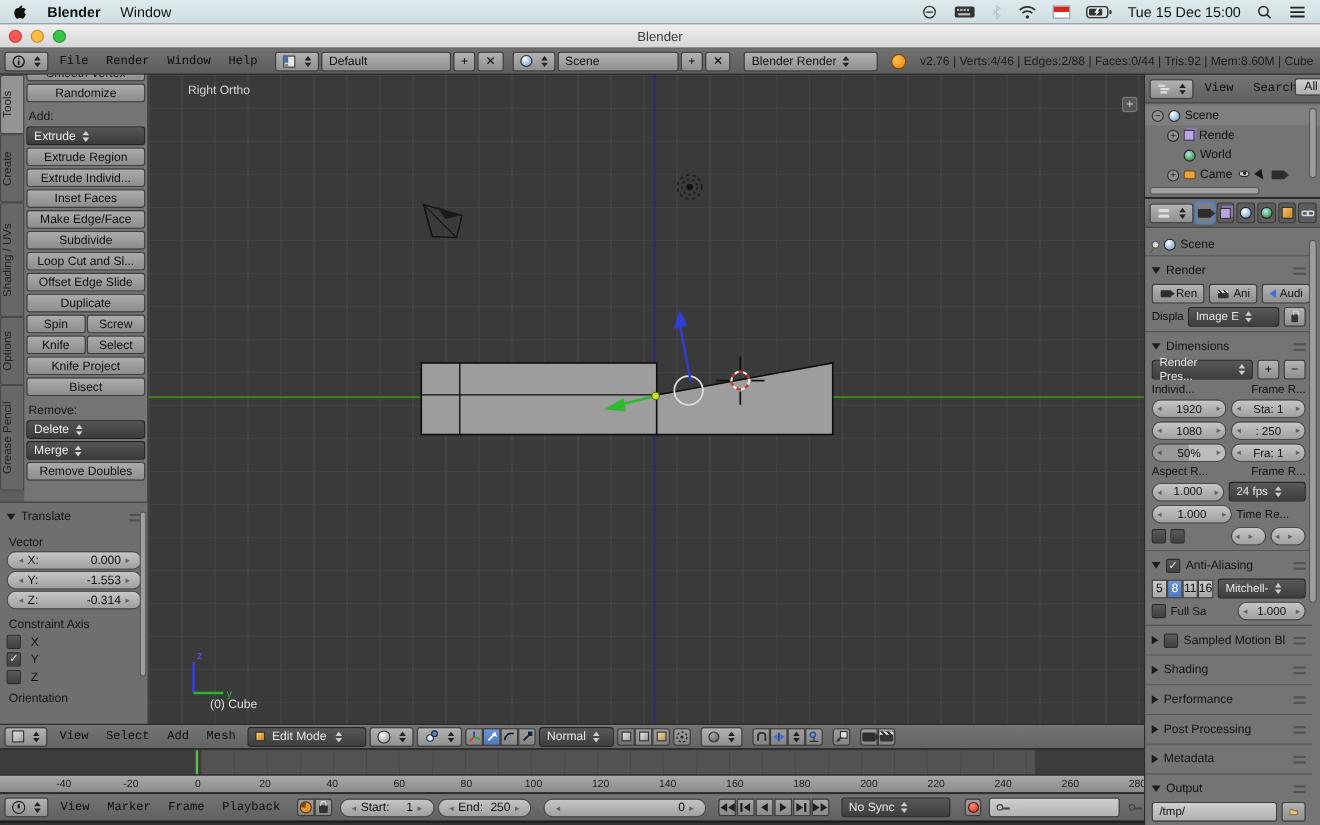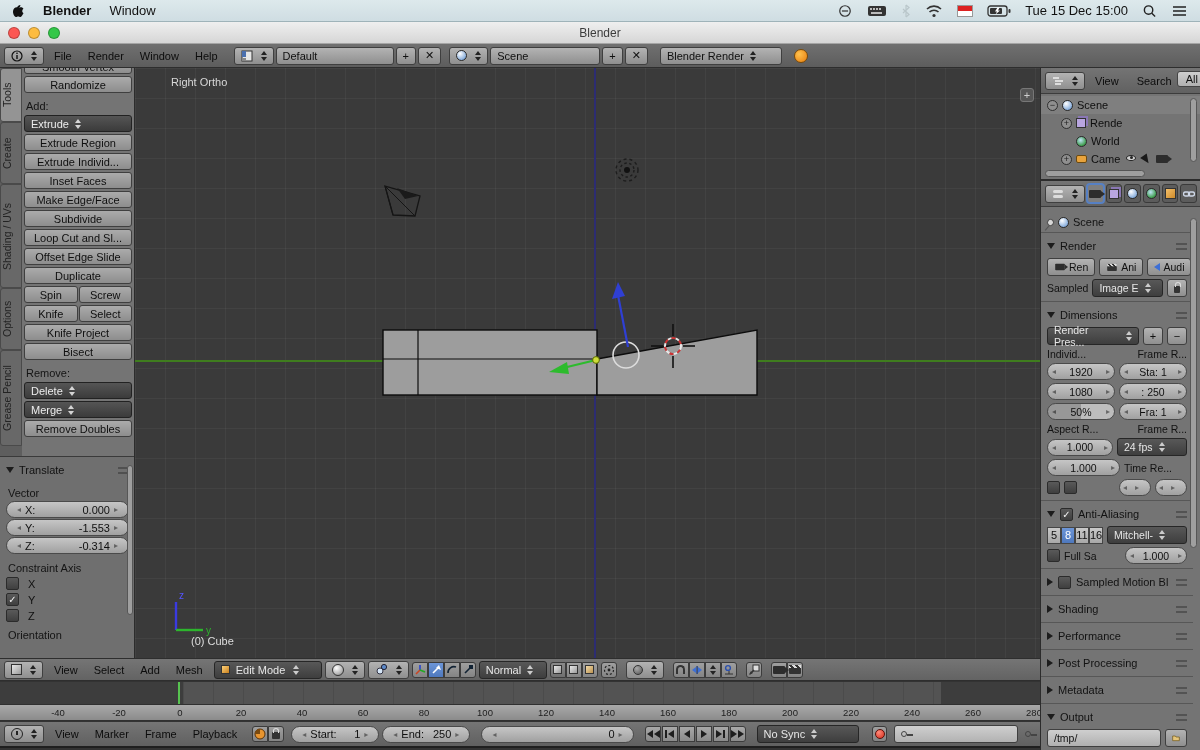--- a/index.html
+++ b/index.html
@@ -28,21 +28,21 @@
   .pill::after{content:"▸";color:rgba(0,0,0,.45);margin-left:4px;font-size:8px;}
   .pill .v{margin-left:auto;}
   .ud{display:inline-flex;flex-direction:column;gap:2px;margin-left:6px;}
   .ud i{width:0;height:0;border-left:3px solid transparent;border-right:3px solid transparent;}
   .ud i.u{border-bottom:4px solid currentColor;}
   .ud i.d{border-top:4px solid currentColor;}
   .cb{width:13px;height:13px;background:linear-gradient(#5a5a5a,#3f3f3f);border:1px solid #2b2b2b;border-radius:2px;display:inline-flex;align-items:center;justify-content:center;color:#f2f2f2;font-size:10px;}
   .grip{margin-left:auto;width:11px;height:7px;border-top:2px solid rgba(0,0,0,.28);border-bottom:2px solid rgba(0,0,0,.28);}
   .tri-r{width:0;height:0;border-top:4px solid transparent;border-bottom:4px solid transparent;border-left:6px solid #1c1c1c;}
   .tri-d{width:0;height:0;border-left:4px solid transparent;border-right:4px solid transparent;border-top:6px solid #1c1c1c;}
-  .hdrmenu{padding:0 8px;color:#0c0c0c;}
+  .hdrmenu{padding:0 8px;color:#0c0c0c;font-family:Liberation Mono, monospace;}
   .scroll{background:#9f9f9f;border:1px solid #565656;border-radius:4px;}
 
   
   #infobar{left:0;top:44px;width:1200px;height:24px;background:linear-gradient(#707070,#5d5d5d);display:flex;align-items:center;padding:0 4px;gap:2px;border-bottom:1px solid #2e2e2e;}
   #info-menus{display:flex;}
   .iconbtn{display:flex;align-items:center;gap:2px;}
   #stats{color:#1c1c1c;margin-left:10px;white-space:nowrap;}
 
   
   #tshelf{left:0;top:68px;width:135px;height:590px;background:#747474;border-right:1px solid #2c2c2c;overflow:hidden;}
@@ -244,20 +244,21 @@
     <div class="btn">+</div>
     <div class="btn">✕</div>
     <div class="btn" style="width:122px;margin-left:10px">
         <span>Blender Render</span>
         <span class="ud" style="color:#222">
           <i class="u"></i>
           <i class="d"></i>
         </span>
       </div>
     <span class="micon" style="margin-left:10px;width:14px;height:14px;border-radius:50%;background:radial-gradient(circle at 35% 35%,#ffc14d,#e87d0d);border:1px solid #7a4a08"></span>
+    <span id="stats">v2.76 | Verts:4/46 | Edges:2/88 | Faces:0/44 | Tris:92 | Mem:8.60M | Cube</span>
   </div>
 
   <div id="tshelf" class="abs">
     <div id="ts-tabs">
         <div class="vtab on" style="height: 54px;">Tools</div>
         <div class="vtab" style="height: 62px;">Create</div>
         <div class="vtab" style="height: 104px;">Shading / UVs</div>
         <div class="vtab" style="height: 62px;">Options</div>
         <div class="vtab" style="height: 96px;">Grease Pencil</div>
       </div>
@@ -741,21 +742,21 @@
         <div class="btn" style="flex:1;gap:3px">
             <span class="clap-ic" style="transform:scale(.8)"></span>
             <span class="small">Ani</span>
           </div>
         <div class="btn" style="flex:1;gap:3px">
             <span class="spk-ic"></span>
             <span class="small">Audi</span>
           </div>
       </div>
       <div class="prow">
-        <span class="small">Sampled</span>
+        <span class="small">Displa</span>
         <div class="btn dark" style="flex:1">
             <span class="small">Image E</span>
             <span class="ud" style="color:#ccc">
               <i class="u"></i>
               <i class="d"></i>
             </span>
           </div>
         <div class="btn" style="width:20px;justify-content:center">
             <span class="lock-ic" style="background:#333"></span>
           </div>

